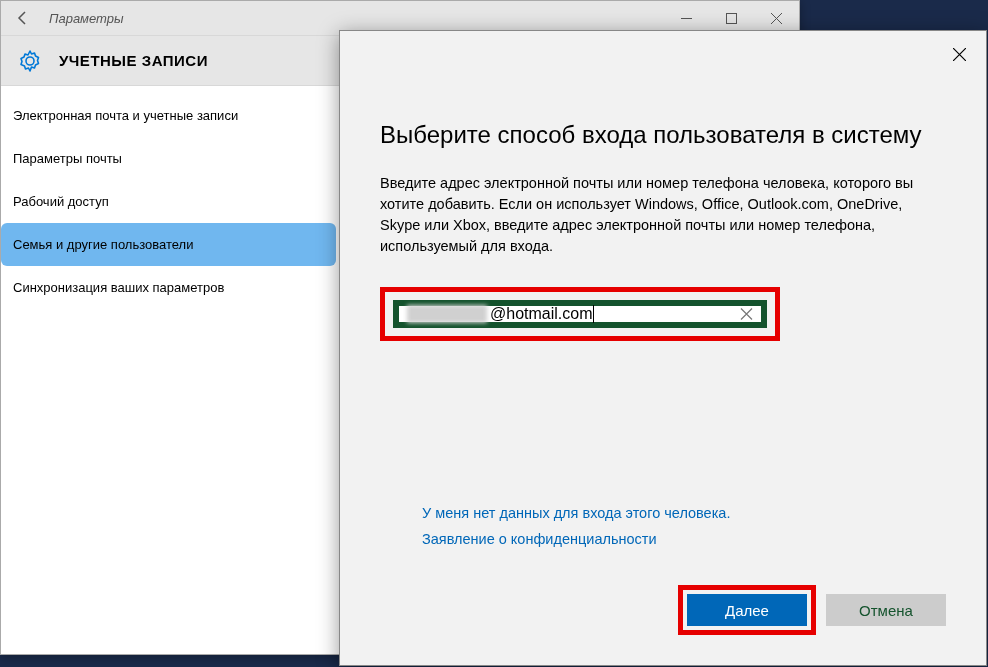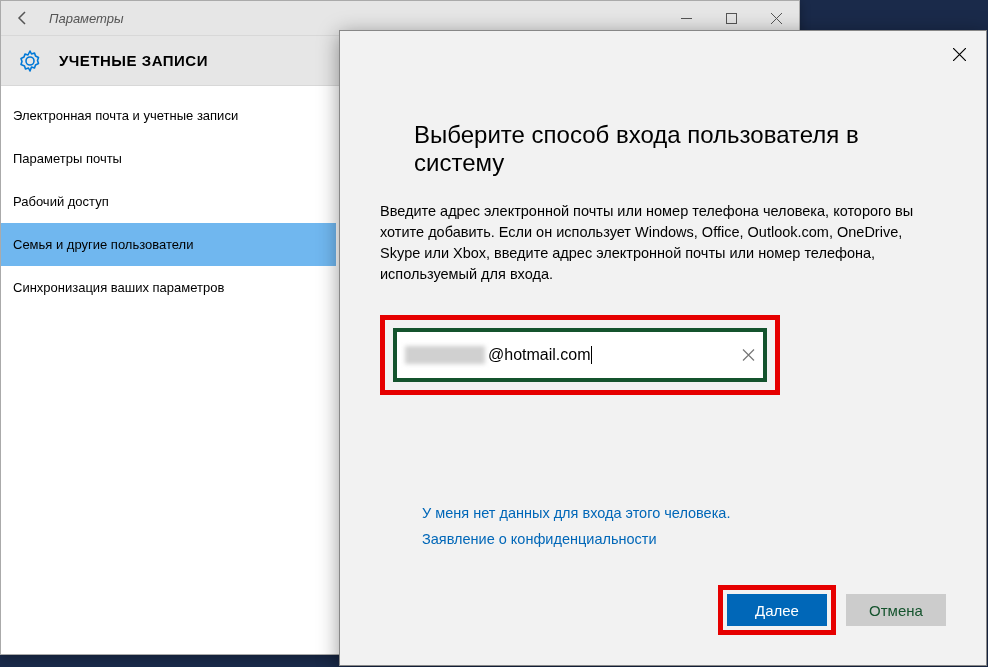--- a/index.html
+++ b/index.html
@@ -11,40 +11,40 @@
 .settings-back { width: 28px; height: 28px; display: flex; align-items: center; justify-content: center; color: #555; cursor: pointer; }
 .settings-title { flex: 1; font-size: 13px; color: #555; padding-left: 12px; }
 .settings-sysbtns { display: flex; }
 .settings-sysbtn { width: 45px; height: 35px; display: flex; align-items: center; justify-content: center; color: #555; cursor: pointer; }
 .settings-header { height: 50px; background: #e6e6e6; display: flex; align-items: center; padding-left: 15px; border-bottom: 1px solid #d8d8d8; }
 .settings-gear { width: 28px; height: 28px; color: #0078d7; display: flex; align-items: center; justify-content: center; margin-right: 15px; }
 .settings-section { font-size: 15px; font-weight: 600; letter-spacing: .5px; color: #000; }
 .settings-body { display: flex; height: calc(100% - 85px); }
 .settings-nav { width: 335px; background: #fff; padding-top: 8px; }
 .nav-item { padding: 14px 12px; font-size: 13px; color: #000; cursor: pointer; }
-.nav-item.active { background: #70b7ef; }
+.nav-item.active { background: #70b7ef; border-radius: 6px; }
 
 
 .dialog-window { position: absolute; top: 30px; left: 339px; width: 648px; height: 636px; background: #f2f2f2; border: 1px solid #888; box-shadow: 0 4px 20px rgba(0,0,0,.4); }
 .dialog-close { position: absolute; top: 8px; right: 12px; width: 30px; height: 30px; display: flex; align-items: center; justify-content: center; cursor: pointer; color: #000; }
 .dialog-content { padding: 90px 40px 30px 40px; height: 100%; display: flex; flex-direction: column; }
-.dialog-title { font-size: 24px; color: #000; margin-bottom: 24px; font-weight: 400; margin-left: 34px; }
+.dialog-title { font-size: 24px; color: #000; margin-bottom: 24px; font-weight: 400; }
 .dialog-desc { font-size: 14.5px; color: #000; line-height: 1.45; margin-bottom: 30px; }
 .input-highlight { border: 5px solid #e60000; padding: 8px; width: 400px; }
-.email-input-wrap { position: relative; height: 54px; background: #fff; border: 4px solid #14532d; display: flex; align-items: center; padding: 0 8px; }
+.email-input-wrap { position: relative; height: 28px; background: #fff; border: 6px solid #14532d; display: flex; align-items: center; padding: 0 8px; }
 .email-blur { width: 80px; height: 18px; background: #d0d0d0; filter: blur(2px); margin-right: 3px; }
 .email-text { font-size: 16px; color: #000; }
 .email-caret { display: inline-block; width: 1px; height: 18px; background: #000; vertical-align: middle; }
 .email-clear { position: absolute; right: 8px; top: 50%; transform: translateY(-50%); color: #666; cursor: pointer; font-size: 16px; }
 .dialog-spacer { flex: 1; }
 .dialog-links { margin-bottom: 28px; }
 .dialog-link { display: block; color: #0067b8; font-size: 14.5px; margin-bottom: 10px; cursor: pointer; margin-left: 42px; }
 .dialog-buttons { display: flex; justify-content: flex-end; gap: 10px; align-items: center; }
 .btn-highlight { border: 5px solid #e60000; padding: 4px; }
-.btn { width: 100px; height: 32px; font-size: 15px; display: flex; align-items: center; justify-content: center; cursor: pointer; border: none; }
+.btn { width: 120px; height: 32px; font-size: 15px; display: flex; align-items: center; justify-content: center; cursor: pointer; border: none; }
 .btn-primary { background: #0067b8; color: #fff; }
 .btn-secondary { background: #ccc; color: #14532d; }
 
 svg { display: block; }
 </style>
 </head>
 <body>
 
 <div class="settings-window">
   <div class="settings-titlebar">

